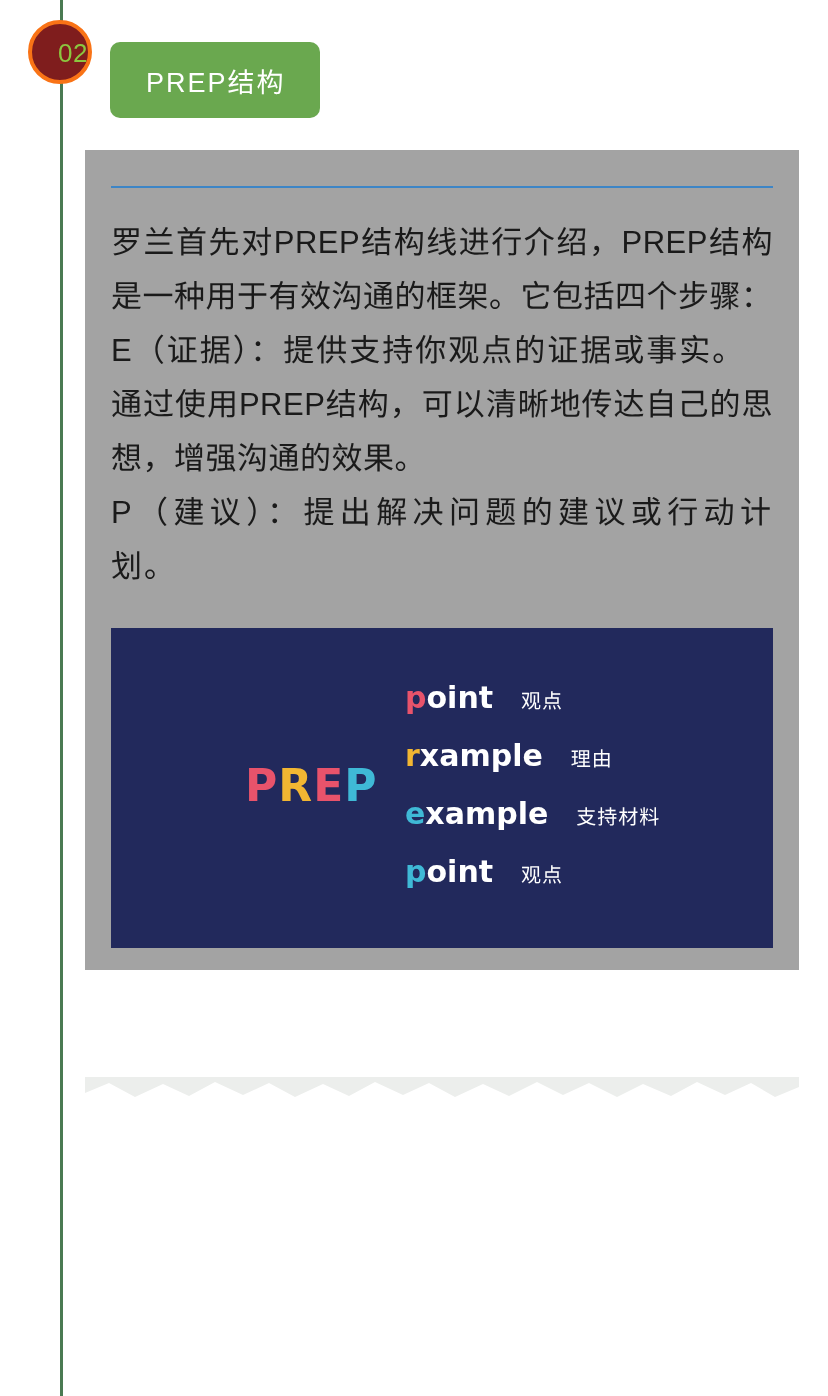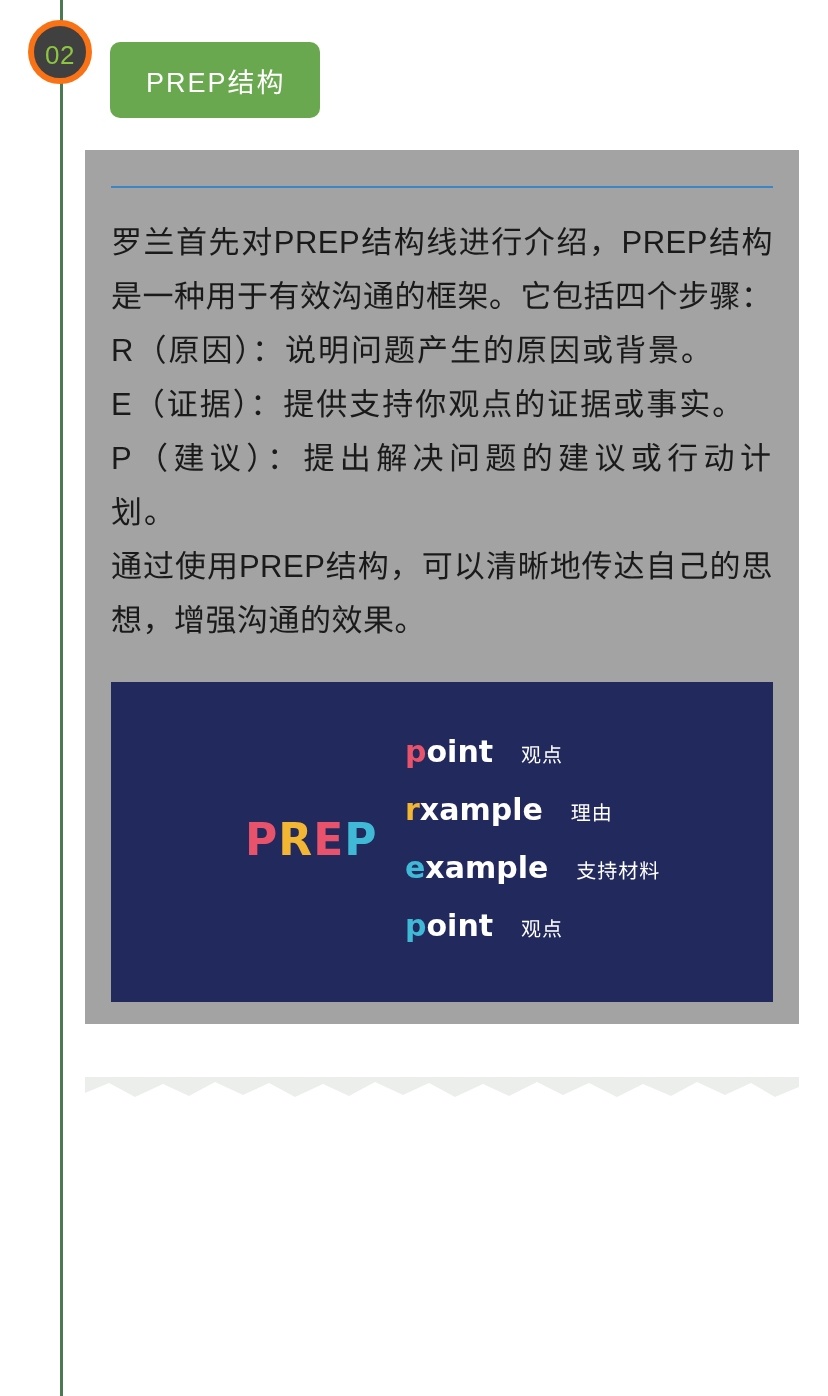--- a/index.html
+++ b/index.html
@@ -33,27 +33,27 @@
     height: 82px;
     width: 828px;
   }
   .badge {
     position: absolute;
     left: 28px;
     top: 0px;
     width: 64px;
     height: 64px;
     border-radius: 50%;
-    background: #404040;
-    border: 6px solid #f97316;
+    background: #7f1d1d;
+    border: 4px solid #f97316;
     box-sizing: border-box;
     color: #8cc63f;
     font-size: 26px;
     line-height: 58px;
-    text-align: center;
+    text-align: right;
     letter-spacing: 0.5px;
   }
   .title-pill {
     position: absolute;
     left: 110px;
     top: 22px;
     min-width: 196px;
     height: 76px;
     background: #6aa84f;
     border-radius: 10px 10px 10px 10px;
@@ -174,24 +174,23 @@
 
 <div class="header">
   <div class="badge">02</div>
   <div class="title-pill">PREP结构</div>
 </div>
 
 <div class="card">
   <div class="card-divider"></div>
   <div class="card-body">
     <p class="para">罗兰首先对PREP结构线进行介绍，PREP结构是一种用于有效沟通的框架。它包括四个步骤：</p>
-    <p class="para tracked">R（原因）：说明问题产生的原因或背景。</p>
     <p class="para tracked">E（证据）：提供支持你观点的证据或事实。</p>
+    <p class="para">通过使用PREP结构，可以清晰地传达自己的思想，增强沟通的效果。</p>
     <p class="para tracked">P（建议）：提出解决问题的建议或行动计划。</p>
-    <p class="para">通过使用PREP结构，可以清晰地传达自己的思想，增强沟通的效果。</p>
   </div>
 
   <div class="figure">
     <div class="prep-word">
       <span class="l1">P</span><span class="l2">R</span><span class="l3">E</span><span class="l4">P</span>
     </div>
 
     <div class="lines">
       <div class="line c-point">
         <span class="en"><span class="hl">p</span><span>oint</span></span>

